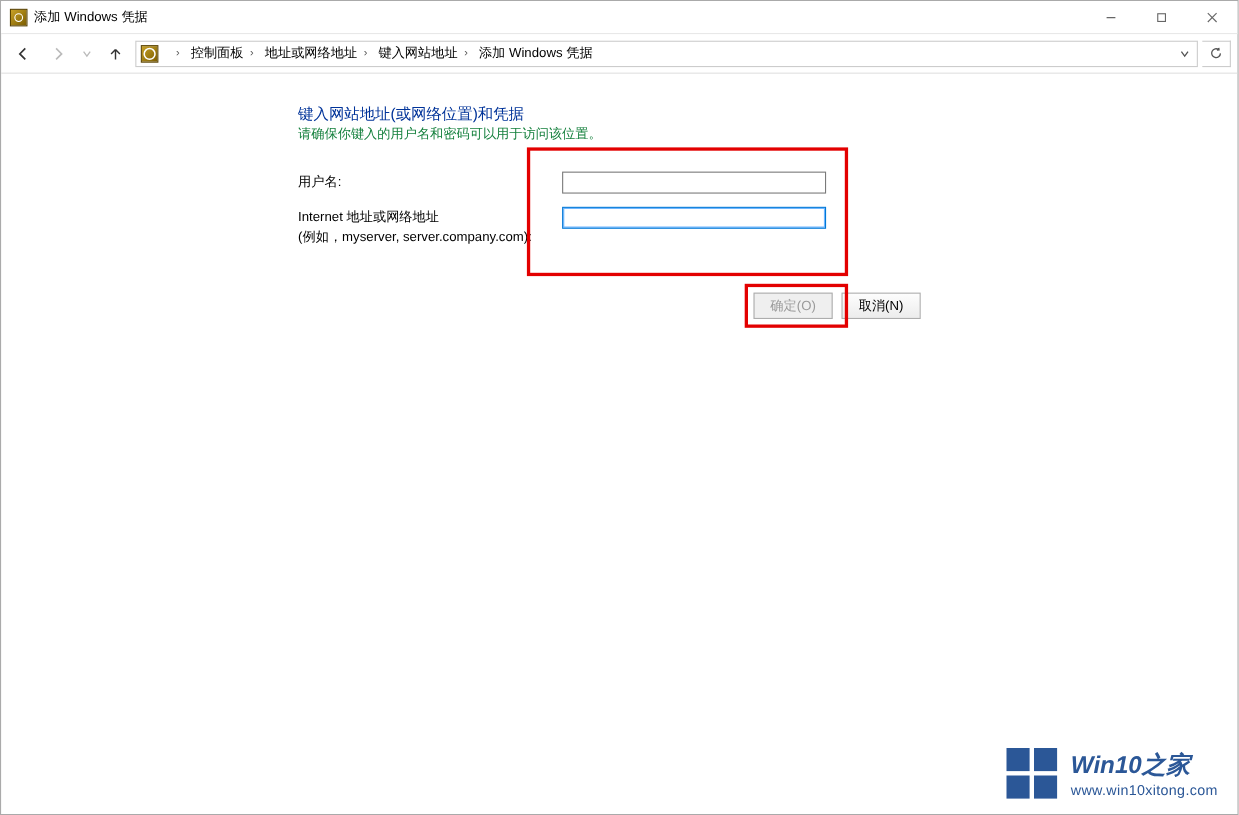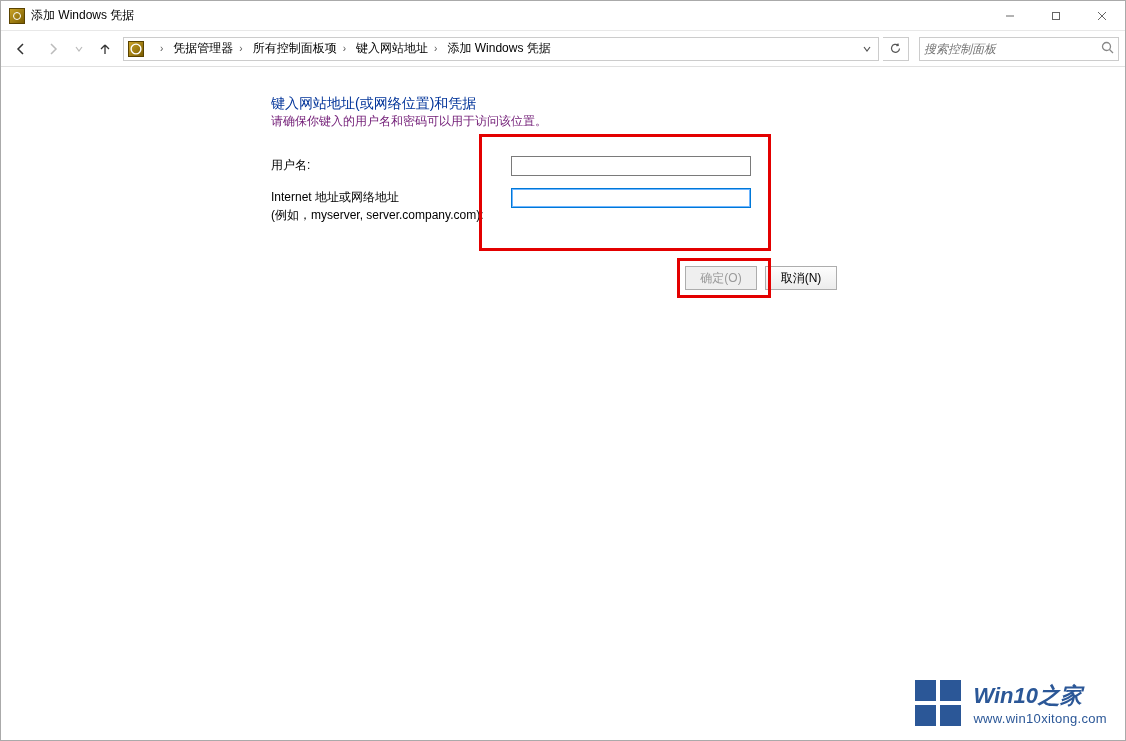--- a/index.html
+++ b/index.html
@@ -110,21 +110,21 @@
   
   .content {
     padding: 28px 0 0 270px;
   }
   .heading {
     color:#003399;
     font-size: 14px;
     margin-bottom: 0;
   }
   .subtext {
-    color:#701a75;
+    color:#15803d;
     font-size: 12px;
     margin-bottom: 26px;
     font-family: Liberation Mono, monospace;
   }
   .form-area {
     position: relative;
   }
   .form-row {
     display:flex;
     align-items:flex-start;
@@ -246,53 +246,44 @@
   <div class="addrbar">
     <div class="addr-icon">
       <svg viewBox="0 0 10 10">
           <circle cx="5" cy="5" r="3.5" fill="none" stroke="#fff" stroke-width="1"></circle>
         </svg>
     </div>
     <span class="crumb">
         <span class="chev">›</span>
       </span>
     <span class="crumb">
-        <span>凭据管理器</span>
+        <span>控制面板</span>
         <span class="chev">›</span>
       </span>
     <span class="crumb">
-        <span>所有控制面板项</span>
+        <span>地址或网络地址</span>
         <span class="chev">›</span>
       </span>
     <span class="crumb">
         <span>键入网站地址</span>
         <span class="chev">›</span>
       </span>
     <span class="crumb">
         <span>添加 Windows 凭据</span>
       </span>
     <div class="addr-dd">
       <svg width="8" height="8" viewBox="0 0 8 8">
           <path d="M1 2 L4 6 L7 2" fill="none" stroke="#555" stroke-width="1.2"></path>
         </svg>
     </div>
   </div>
   <div class="refresh-btn">
     <svg width="13" height="13" viewBox="0 0 13 13">
         <path d="M10.5 6.5 A4 4 0 1 1 9 3.2 M9 1.5 L9.2 3.4 L7.3 3.6" fill="none" stroke="#555" stroke-width="1.2"></path>
       </svg>
-  </div>
-  <div class="searchbox">
-    <input type="text" placeholder="搜索控制面板" style="">
-    <span class="sicon">
-      <svg width="13" height="13" viewBox="0 0 13 13">
-          <circle cx="5.5" cy="5.5" r="4" fill="none" stroke="#888" stroke-width="1.3"></circle>
-          <line x1="8.5" y1="8.5" x2="12" y2="12" stroke="#888" stroke-width="1.3"></line>
-        </svg>
-    </span>
   </div>
 </div>
 
 <div class="content">
   <div class="heading">键入网站地址(或网络位置)和凭据</div>
   <div class="subtext">请确保你键入的用户名和密码可以用于访问该位置。</div>
 
   <div class="form-area">
     <div class="red-frame fields"></div>
 

